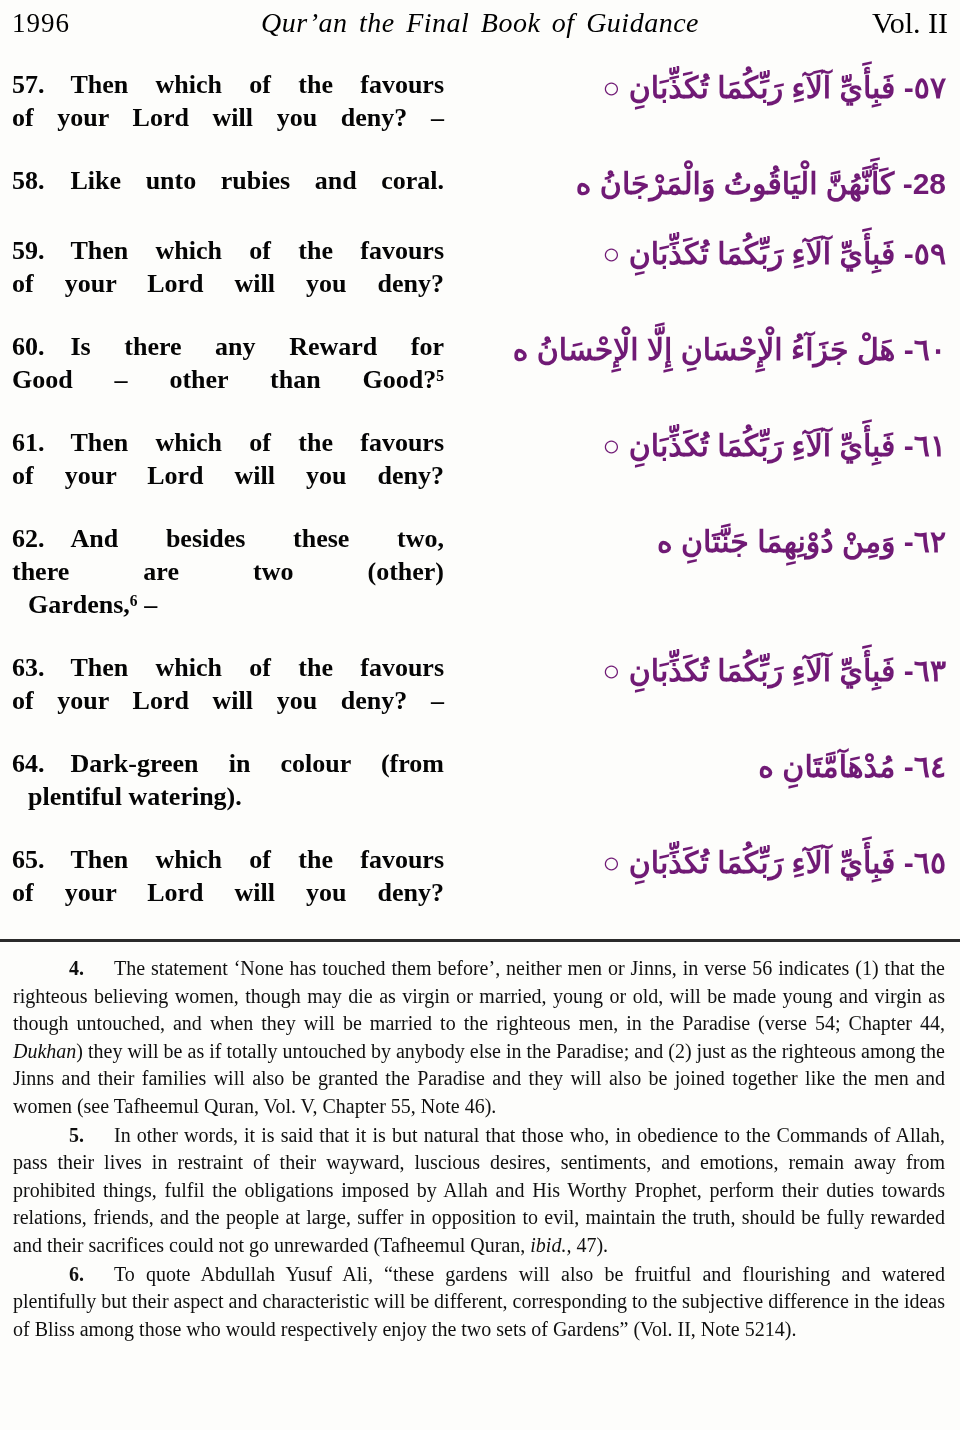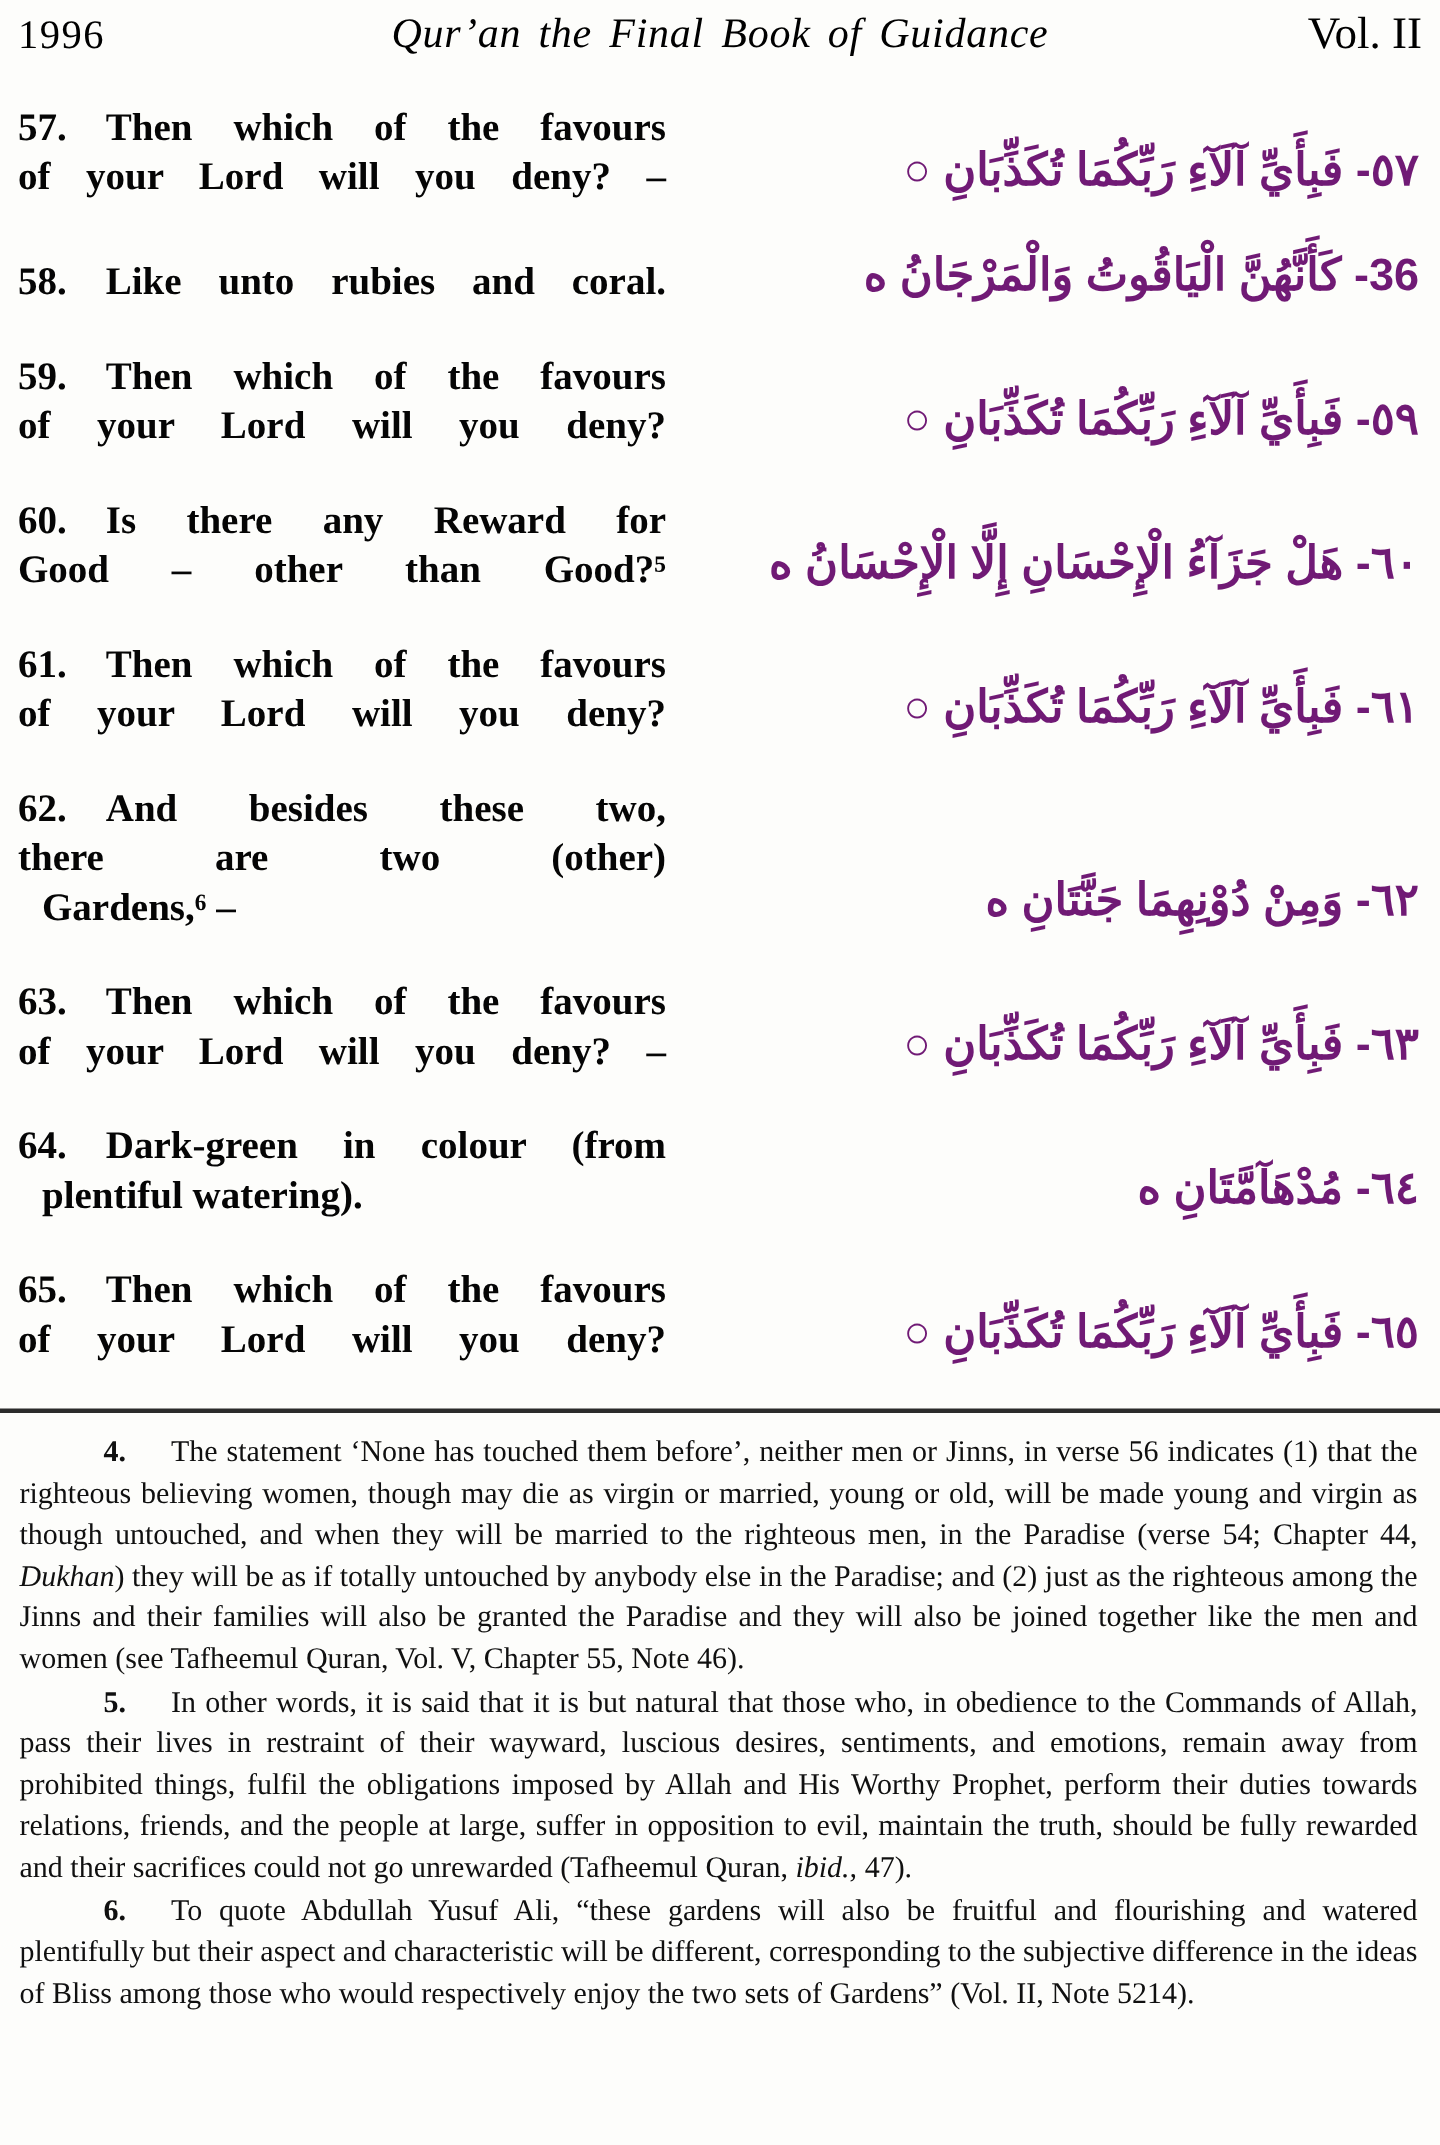--- a/index.html
+++ b/index.html
@@ -8,21 +8,21 @@
     background:#fdfdfb;color:#000;overflow:hidden;
     font-family:"Liberation Serif","DejaVu Serif",serif;
     padding:6px 12px 0 12px;position:relative;
   }
   
   .hdr{display:flex;align-items:center;margin-bottom:28px;}
   .hdr .pageno{width:150px;font-size:27px;letter-spacing:1px;}
   .hdr .title{flex:1;text-align:center;font-style:italic;font-size:28px;letter-spacing:.5px;word-spacing:4px;}
   .hdr .vol{width:150px;text-align:right;font-size:30px;}
   
-  .verse-row{display:flex;align-items:flex-end;margin-bottom:30px;}
+  .verse-row{display:flex;align-items:flex-start;margin-bottom:30px;}
   .verse-en{width:432px;font-weight:bold;font-size:26px;line-height:33px;color:#050505;}
   .eline{text-align:justify;text-align-last:justify;}
   .eline.natural{text-align:left;text-align-last:auto;margin-left:16px;}
   .verse-ar{
     flex:1;text-align:right;direction:rtl;
     font-family:Liberation Sans, sans-serif;font-weight:bold;
     font-size:30px;line-height:40px;padding-right:2px;color:#701a75;
   }
   
   .rule{border:0;border-top:3px solid #2b2b2b;margin:2px -12px 8px -12px;}
@@ -49,21 +49,21 @@
         <div class="verse-en">
           <div class="eline">57. Then which of the favours</div>
           <div class="eline">of your Lord will you deny? –</div>
         </div>
         <div class="verse-ar" dir="rtl">٥٧- فَبِأَيِّ آلَآءِ رَبِّكُمَا تُكَذِّبَانِ ○</div>
       </div>
       <div class="verse-row">
         <div class="verse-en">
           <div class="eline">58. Like unto rubies and coral.</div>
         </div>
-        <div class="verse-ar" dir="rtl">36- كَأَنَّهُنَّ الْيَاقُوتُ وَالْمَرْجَانُ ه</div>
+        <div class="verse-ar" dir="rtl">28- كَأَنَّهُنَّ الْيَاقُوتُ وَالْمَرْجَانُ ه</div>
       </div>
       <div class="verse-row">
         <div class="verse-en">
           <div class="eline">59. Then which of the favours</div>
           <div class="eline">of your Lord will you deny?</div>
         </div>
         <div class="verse-ar" dir="rtl">٥٩- فَبِأَيِّ آلَآءِ رَبِّكُمَا تُكَذِّبَانِ ○</div>
       </div>
       <div class="verse-row">
         <div class="verse-en">

